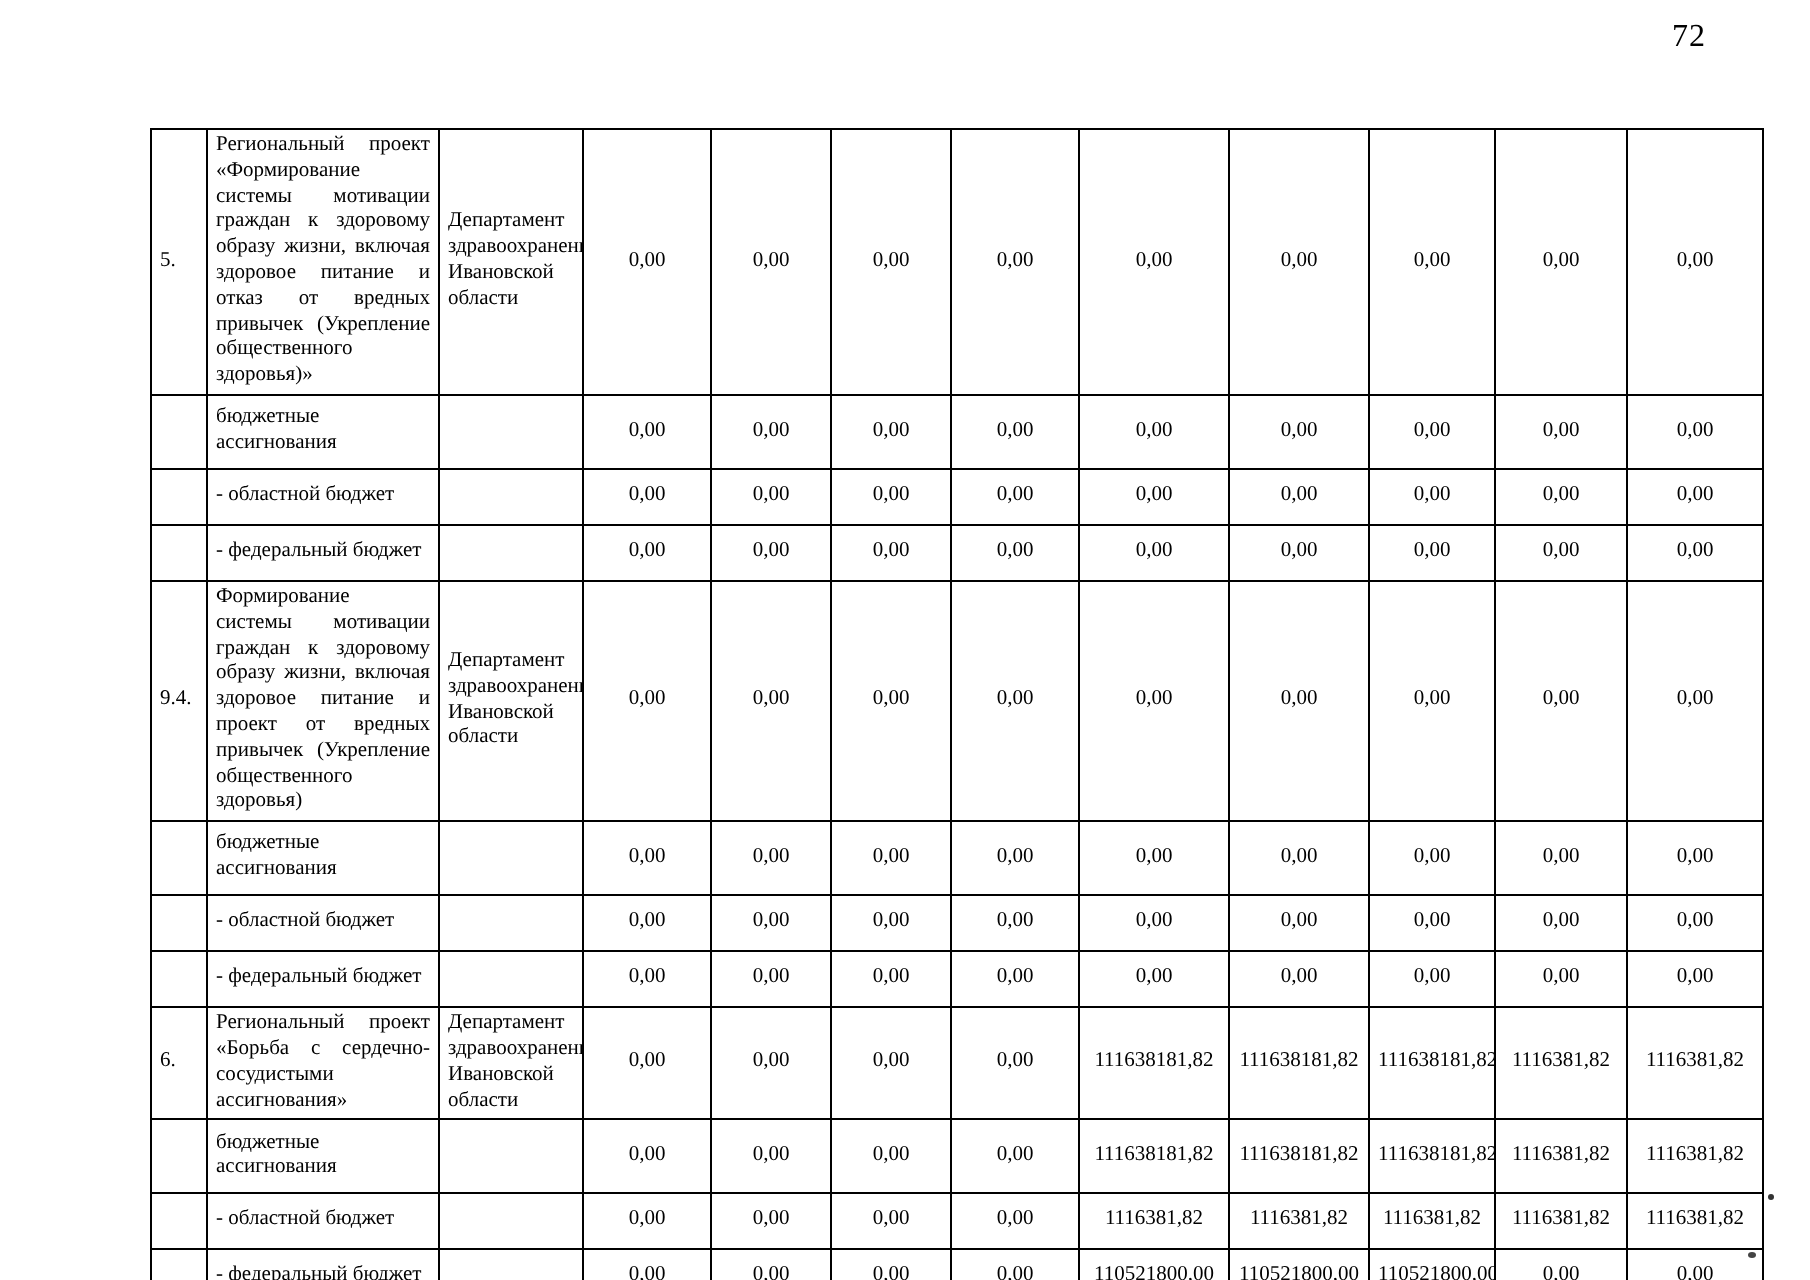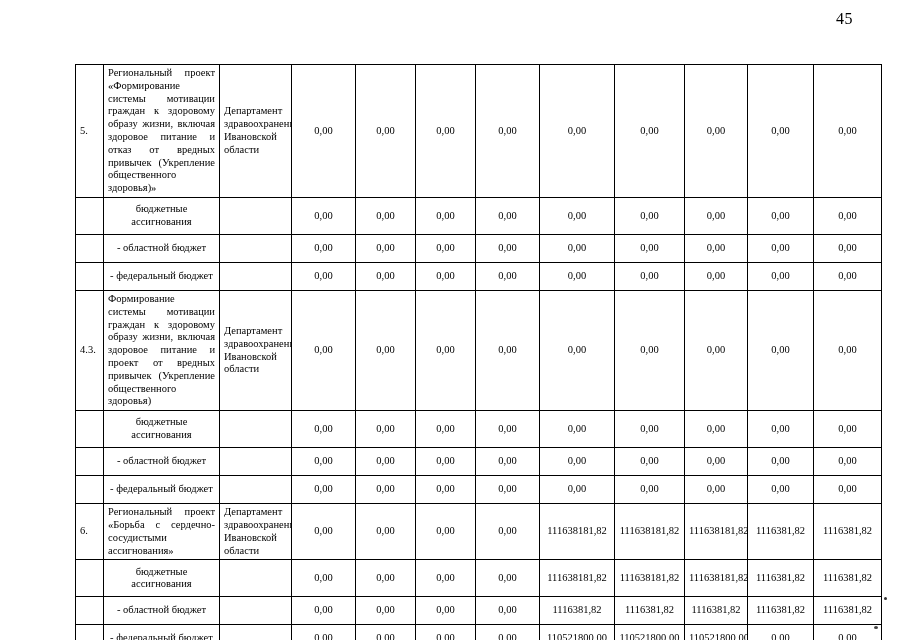--- a/index.html
+++ b/index.html
@@ -102,28 +102,28 @@
     padding-left: 1px;
     padding-right: 1px;
     white-space: nowrap;
   }
   tr.main  { height: auto; }
   tr.main td.value-cell { vertical-align: middle; }
   tr.budget { height: 37px; }
   tr.sub    { height: 28px; }
   tr.budget td.name-cell, tr.sub td.name-cell {
     vertical-align: middle;
-    text-align: center;
+    text-align: left;
     padding-top: 2px;
   }
 </style>
 </head>
 <body>
 
-<div class="page-number">45</div>
+<div class="page-number">72</div>
 
 <div class="scan-artifact-left"></div>
 
 <div class="scan-artifact-bottomleft"></div>
 
 <div class="scan-dot-1"></div>
 <div class="scan-dot-2"></div>
 
 <table class="main-table">
   <colgroup>
@@ -191,21 +191,21 @@
         <td class="value-cell">0,00</td>
         <td class="value-cell">0,00</td>
         <td class="value-cell">0,00</td>
         <td class="value-cell">0,00</td>
         <td class="value-cell">0,00</td>
         <td class="value-cell">0,00</td>
         <td class="value-cell">0,00</td>
         <td class="value-cell">0,00</td>
       </tr>
       <tr class="main">
-        <td class="num-cell">4.3.</td>
+        <td class="num-cell">9.4.</td>
         <td class="name-cell">Формирование системы мотивации граждан к здоровому образу жизни, включая здоровое питание и проект от вредных привычек (Укрепление общественного здоровья)</td>
         <td class="dept-cell">Департамент здравоохранения Ивановской области</td>
         <td class="value-cell">0,00</td>
         <td class="value-cell">0,00</td>
         <td class="value-cell">0,00</td>
         <td class="value-cell">0,00</td>
         <td class="value-cell">0,00</td>
         <td class="value-cell">0,00</td>
         <td class="value-cell">0,00</td>
         <td class="value-cell">0,00</td>

